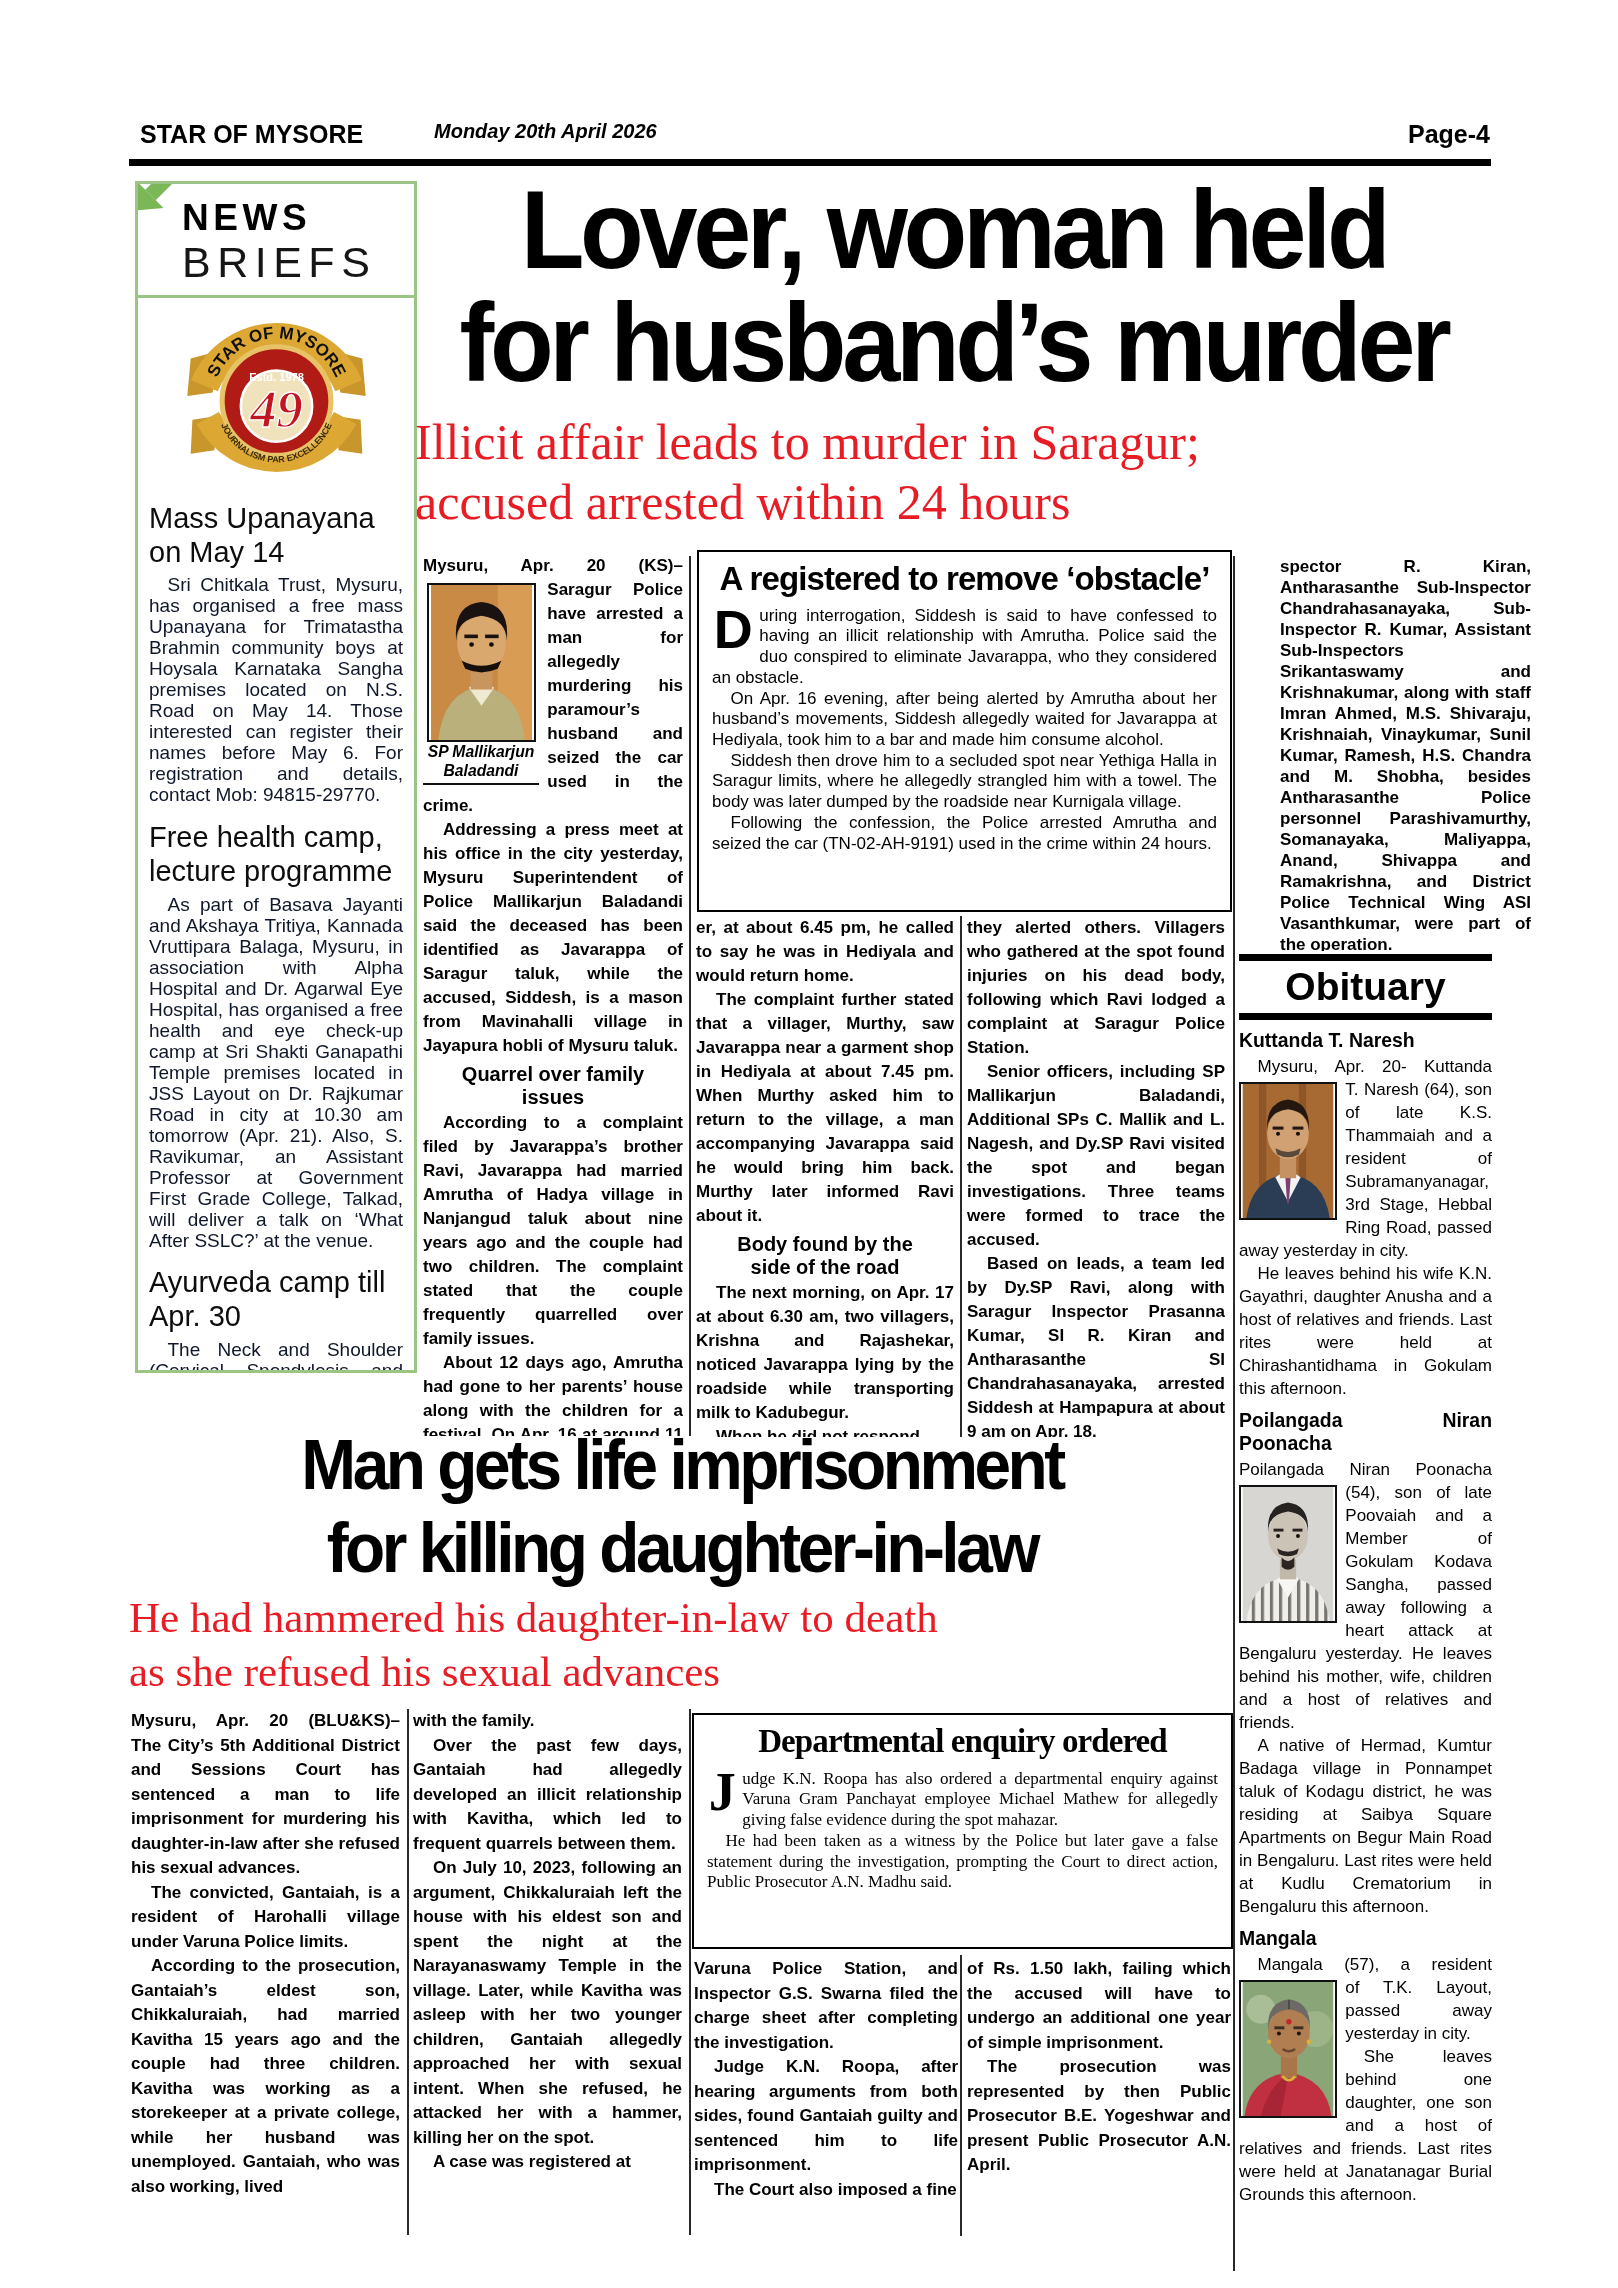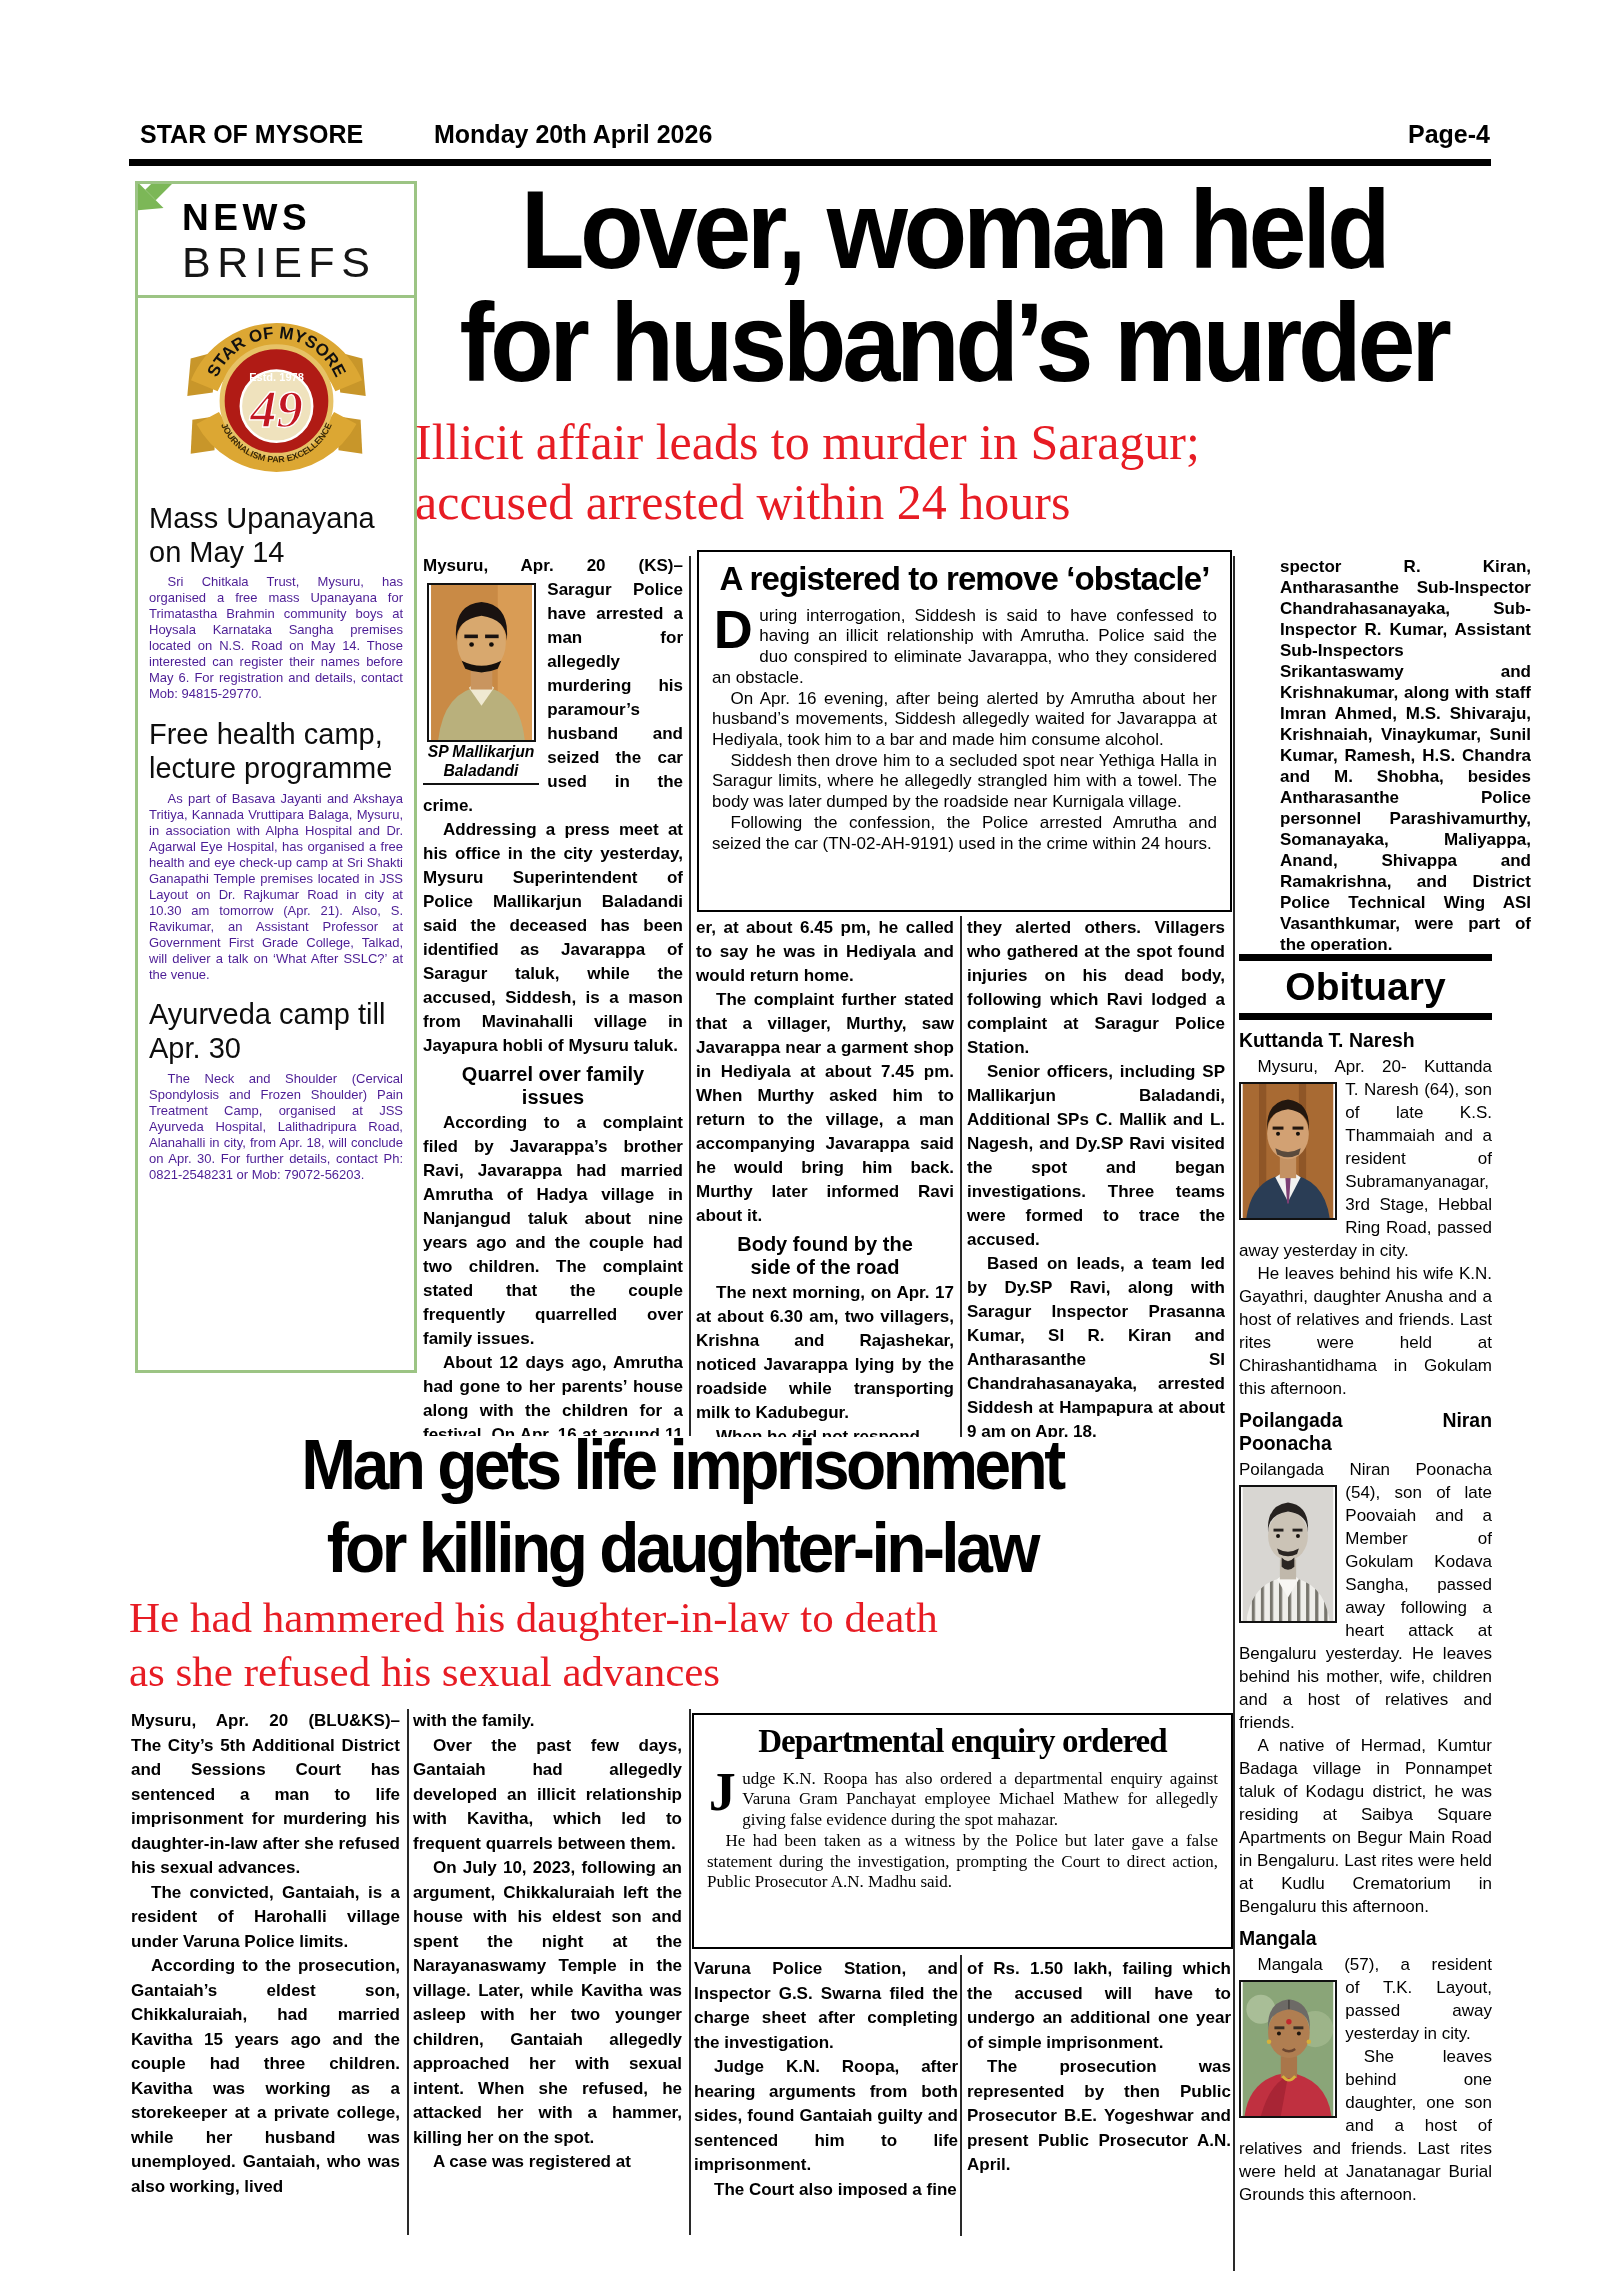--- a/index.html
+++ b/index.html
@@ -1,35 +1,35 @@
 <!DOCTYPE html>
 <html style="font-size:14.8px"><head>
 <meta charset="utf-8">
 <style>
   html,body{margin:0;padding:0;background:#e9e9e9;}
   .page{position:relative;width:1619px;height:2289px;background:#ffffff;overflow:hidden;
         font-family:"Liberation Sans",sans-serif;color:#000;}
 
   
   .mast{position:absolute;top:120px;left:140px;font-size:25px;font-weight:bold;letter-spacing:0px;}
-  .mdate{position:absolute;top:120px;left:434px;font-size:25px;font-weight:bold;}
+  .mdate{position:absolute;top:120px;left:434px;font-size:20px;font-weight:bold;font-style:italic;}
   .mpage{position:absolute;top:120px;left:1347px;width:143px;text-align:right;font-size:25px;font-weight:bold;}
   .hrule{position:absolute;background:#000;}
   .vrule{position:absolute;width:1.8px;background:#2a2a2a;}
 
   
   .briefs{position:absolute;left:135px;top:181px;width:282px;height:1192px;border:3.7px solid #9cc484;
           box-sizing:border-box;overflow:hidden;background:#fff;}
   .btitle{border-bottom:3.7px solid #9cc484;padding:13px 9.2px 9.2px 44px;position:relative;}
   .bnews{font-size:37px;font-weight:bold;letter-spacing:4.6px;line-height:41px;}
   .bbriefs{font-size:43px;font-weight:normal;letter-spacing:6.5px;line-height:48px;color:#161616;}
   .barrow{position:absolute;left:-16.6px;top:-14.8px;width:59px;height:52px;}
   .bbody{padding:5.5px 11px 0 11px;}
   .bhead{font-size:29px;line-height:34px;margin:14.8px 0 5.5px 0;color:#0d0d0d;}
-  .bbody p.btext{margin:0;font-size:13px;line-height:16px;text-align:justify;text-indent:18.5px;color:#4c1d95;}
+  .bbody p.btext{margin:0;font-size:19px;line-height:21px;text-align:justify;text-indent:18.5px;color:#0f172a;}
   .blogo{display:block;margin:7.4px auto 0 auto;width:185px;height:175px;}
 
   
   .hl{position:absolute;text-align:center;font-weight:bold;color:#000;}
   .hl .squeeze{display:inline-block;transform:scaleX(.94);transform-origin:50% 55%;white-space:nowrap;letter-spacing:-4.6px;}
   .hl1{left:415px;top:174px;width:1078px;font-size:111px;line-height:113px;}
   .hl2{left:129px;top:1424px;width:1106px;font-size:70px;line-height:83px;}
   .hl2 .squeeze{letter-spacing:-3.7px;}
   .deck{position:absolute;text-align:left;font-family:"Liberation Serif",serif;color:#e71c24;}
   .deck1{left:415px;top:412px;width:1078px;font-size:50px;line-height:60px;}

